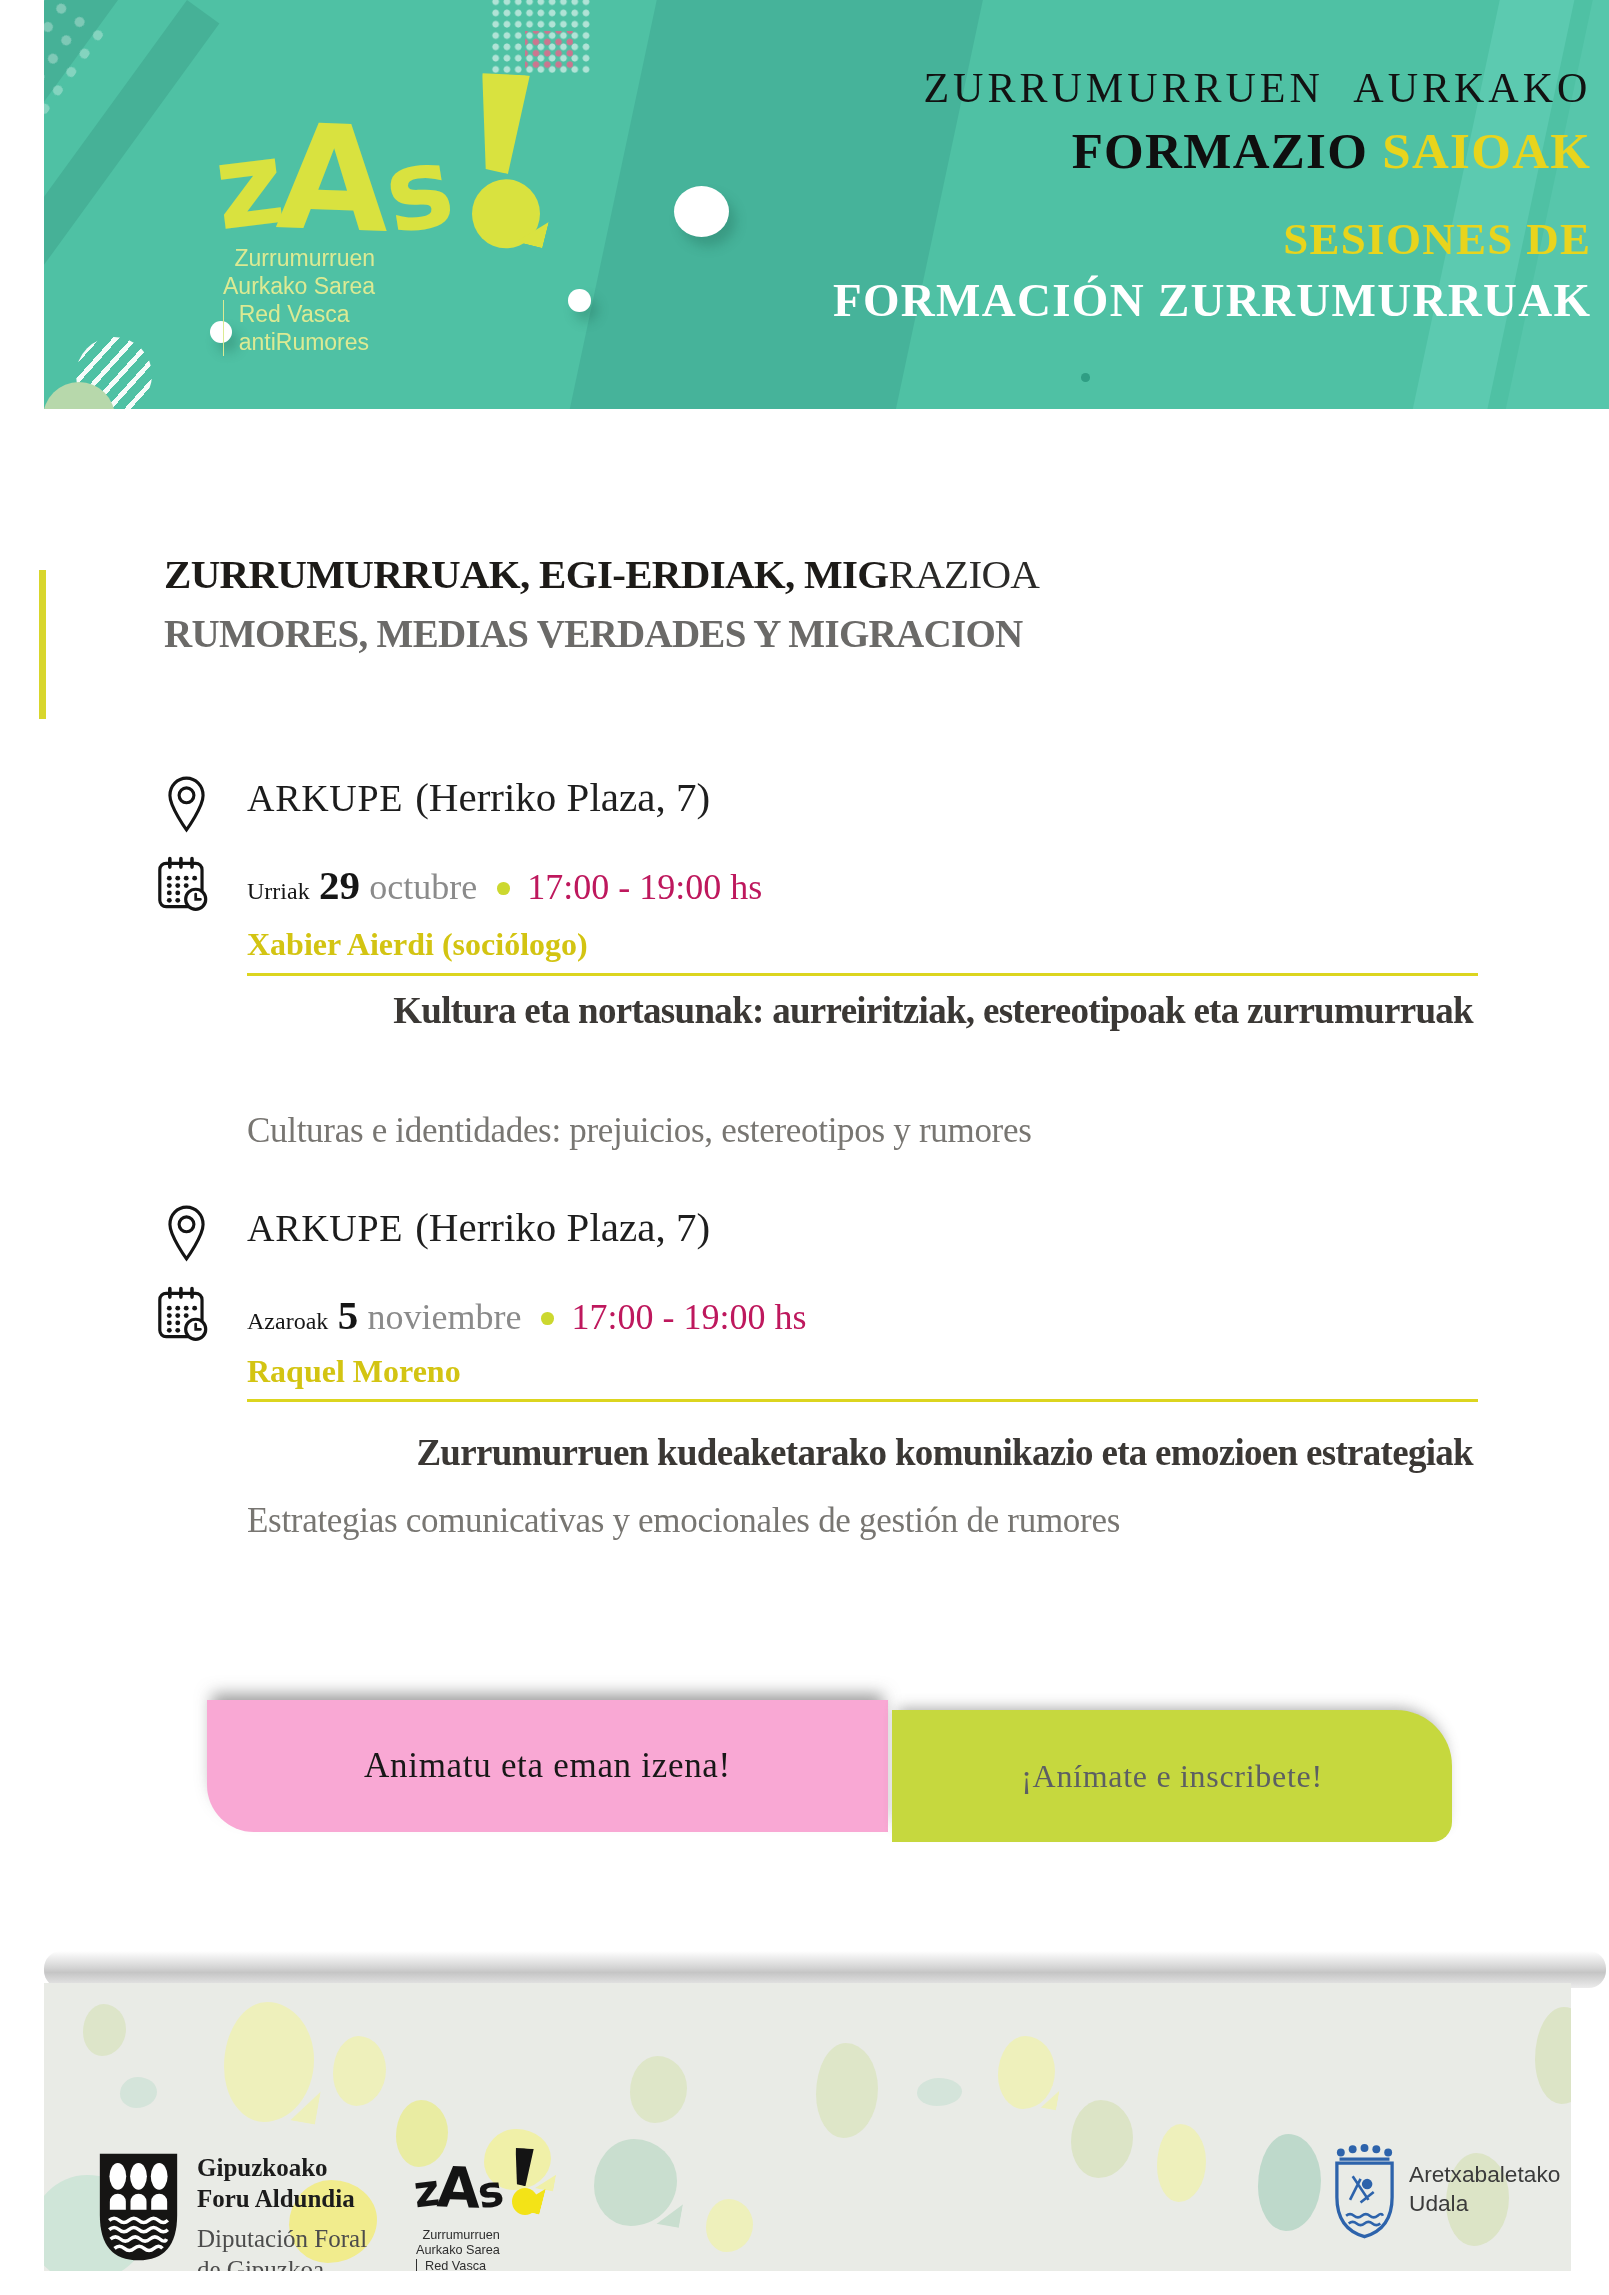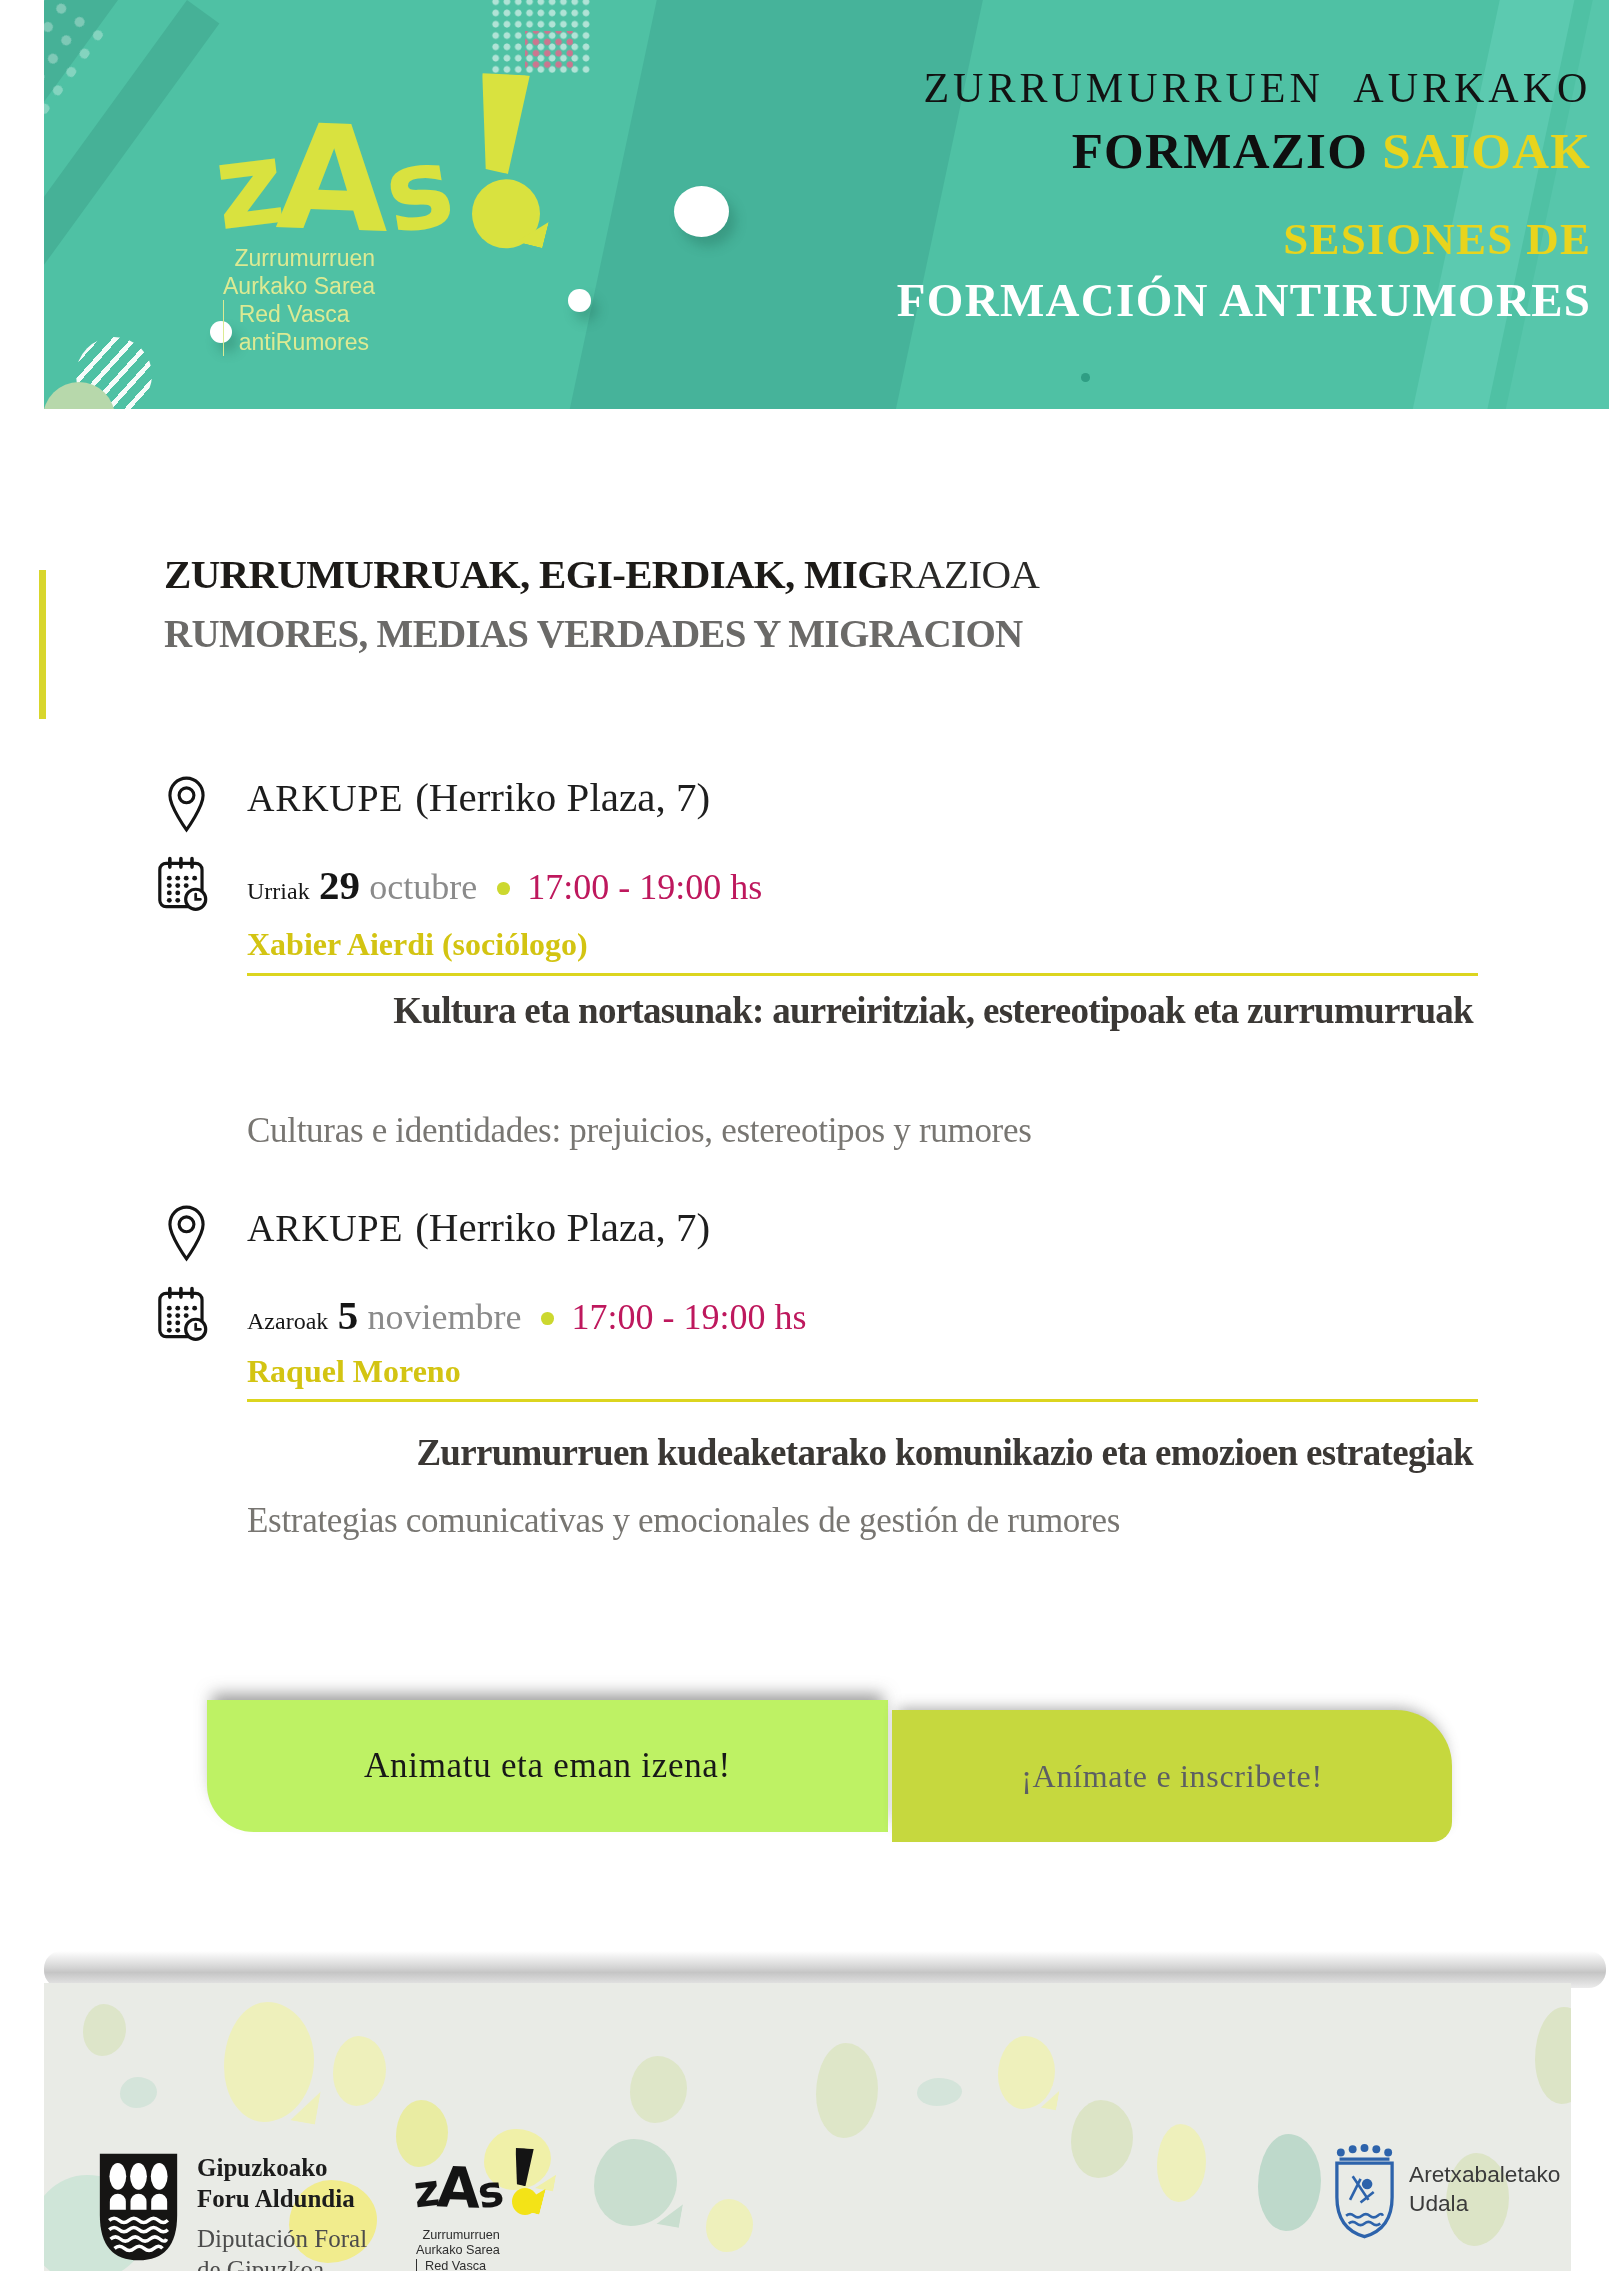--- a/index.html
+++ b/index.html
@@ -87,21 +87,21 @@
   .date-line .d-time{font-size:36px;color:#be185d;}
   .speaker{position:absolute;left:247px;font-size:32px;font-weight:bold;color:#d3c412;white-space:nowrap;}
   .yline{position:absolute;left:247px;width:1231px;height:2.7px;background:#dcd51f;}
   .talk-eu{position:absolute;left:247px;width:1226px;font-size:37px;font-weight:bold;
        color:#3b3835;line-height:1.42;letter-spacing:-0.7px;text-align:right;}
   .talk-es{position:absolute;left:247px;width:1266px;font-size:35px;color:#787672;letter-spacing:-0.3px;}
   .icon{position:absolute;}
 
   
   .cta{position:absolute;display:flex;align-items:center;justify-content:center;white-space:nowrap;}
-  #cta1{left:207px;top:1700px;width:681px;height:132px;background:#bef264;
+  #cta1{left:207px;top:1700px;width:681px;height:132px;background:#f9a8d4;
         border-radius:0 0 0 47px;box-shadow:0 -10.7px 16px -5.3px rgba(75,75,75,.55);
         font-size:35px;color:#181818;letter-spacing:0.7px;}
   #cta2{left:892px;top:1710px;width:560px;height:132px;background:#c6d83e;
         border-radius:0 56px 20px 0;box-shadow:0 -8px 13.3px -6.7px rgba(75,75,75,.45);
         font-size:32px;color:#5c5f63;letter-spacing:0.7px;}
 
   
   #foldbar{position:absolute;left:44px;top:1951px;width:1562px;height:37px;border-radius:17.3px;
         background:linear-gradient(to bottom,#ffffff 0%,#d4d4d4 45%,#c5c5c5 58%,#ececec 100%);}
   #footer{position:absolute;left:44px;top:1983px;width:1527px;height:288px;
@@ -170,21 +170,21 @@
       <div class="col2">
         <div>Red Vasca</div>
         <div>antiRumores</div>
       </div>
     </div>
 
     <div id="htitle">
       <div class="t1">ZURRUMURRUEN AURKAKO</div>
       <div class="t2"><span>FORMAZIO</span> <span class="accent">SAIOAK</span></div>
       <div class="t3">SESIONES DE</div>
-      <div class="t4">FORMACIÓN ANTIRUMORES</div>
+      <div class="t4">FORMACIÓN ZURRUMURRUAK</div>
     </div>
   </div>
 
   <div id="ybar"></div>
   <div id="heading">
     <div class="h-eu"><span>ZURRUMURRUAK, EGI-ERDIAK, MIG</span><span class="light">RAZIOA</span></div>
     <div class="h-es">RUMORES, MEDIAS VERDADES Y MIGRACION</div>
   </div>
 
   <svg class="icon" style="left:167px;top:774px;" width="39" height="61" viewBox="0 0 40 58">

